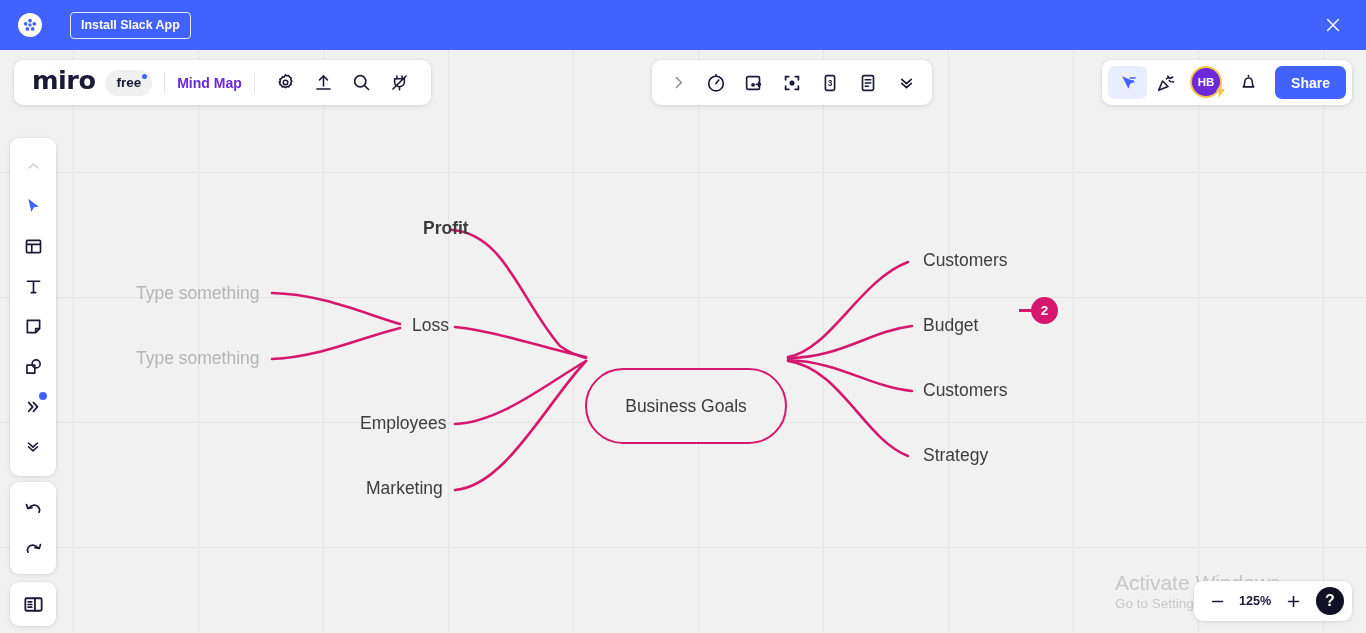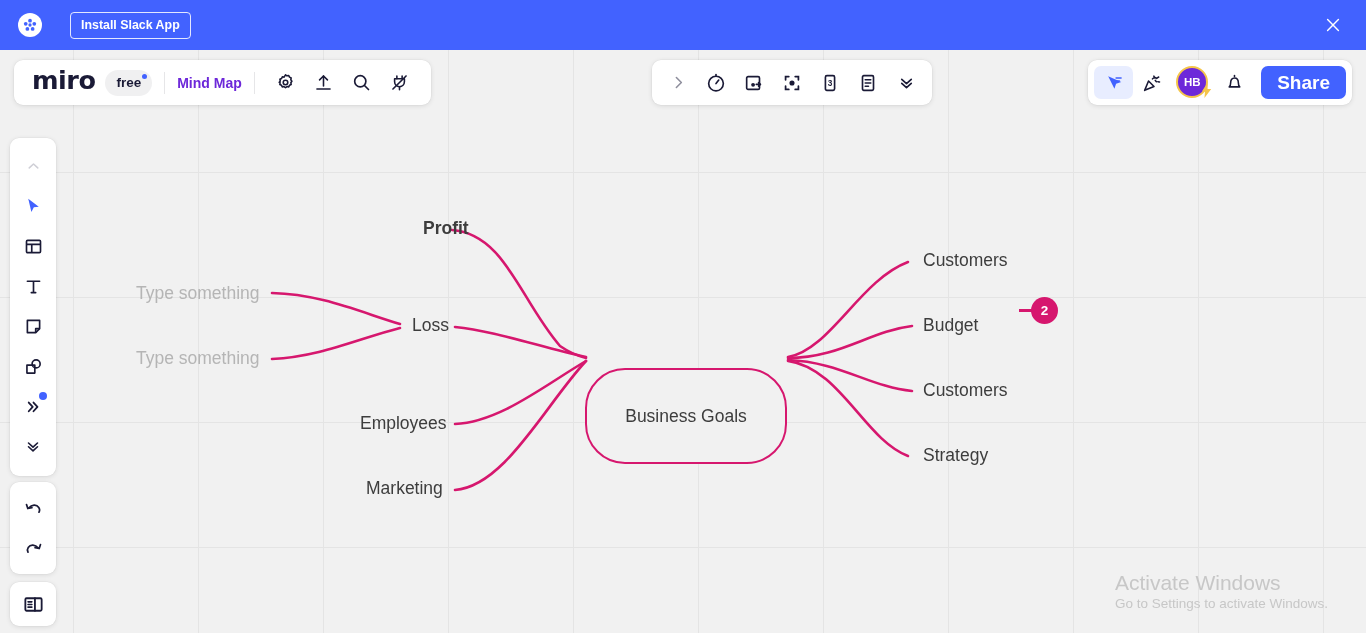--- a/index.html
+++ b/index.html
@@ -59,21 +59,21 @@
 
   .node-label {
     position: absolute;
     font-size: 17.5px; color: #3d3d3d; white-space: nowrap;
     font-family: "Liberation Sans", "DejaVu Sans", sans-serif;
   }
   .node-label.placeholder { color: #b5b5b5; }
 
   .central-node {
     position: absolute;
-    left: 585px; top: 318px; width: 202px; height: 96px;
+    left: 585px; top: 318px; width: 202px; height: 76px;
     border: 2.6px solid #d6176e; border-radius: 40px;
     background: #f1f1f1;
     display: flex; align-items: center; justify-content: center;
   }
   .central-node span { font-size: 17.5px; color: #3d3d3d; }
 
   .count-badge {
     position: absolute; left: 1031px; top: 247px;
     width: 27px; height: 27px; border-radius: 50%;
     background: #d6176e; color: #fff;
@@ -149,21 +149,21 @@
     font-size: 13.8px; font-weight: 700; color: #1a1a36; padding: 0 14px;
     height: 33px; display: flex; align-items: center; cursor: pointer;
     background: transparent; border: none; font-family: inherit;
   }
   .present-caret {
     width: 30px; height: 33px; display: flex; align-items: center; justify-content: center;
     cursor: pointer; border-left: 1px solid #e0e0e3;
   }
   .share-btn {
     background: #4262ff; color: #fff; border: none; border-radius: 7px;
-    font-family: inherit; font-size: 19px; font-weight: 700;
+    font-family: inherit; font-size: 14px; font-weight: 700;
     height: 33px; padding: 0 16px; margin-left: 8px; cursor: pointer;
   }
 
   
   .left-tools {
     left: 10px; top: 138px; width: 46px;
     display: flex; flex-direction: column; align-items: center;
     padding: 8px 0 10px;
   }
   .lt-icon {
@@ -452,14 +452,29 @@
   </div>
 
   <div class="panel left-panelbtn">
     <svg width="23" height="23" viewBox="0 0 24 24" fill="none" stroke="#1a1a36" stroke-width="1.9" stroke-linejoin="round" stroke-linecap="round">
       <rect x="3.5" y="5.5" width="17" height="13" rx="1.3"></rect>
       <path d="M13.5 5.5V18.5"></path>
       <path d="M6.3 9.2h4M6.3 12h4M6.3 14.8h4" stroke-width="1.7"></path>
     </svg>
   </div>
 
+  <div class="panel zoom-panel">
+    <div class="zoom-btn">
+      <svg width="17" height="17" viewBox="0 0 24 24" stroke="#1a1a36" stroke-width="2.2" stroke-linecap="round">
+          <line x1="5" y1="12" x2="19" y2="12"></line>
+        </svg>
+    </div>
+    <div class="zoom-val">125%</div>
+    <div class="zoom-btn">
+      <svg width="17" height="17" viewBox="0 0 24 24" stroke="#1a1a36" stroke-width="2.2" stroke-linecap="round">
+          <line x1="5" y1="12" x2="19" y2="12"></line>
+          <line x1="12" y1="5" x2="12" y2="19"></line>
+        </svg>
+    </div>
+    <div class="help-btn">?</div>
+  </div>
 
 </div>
 
 </body></html>

